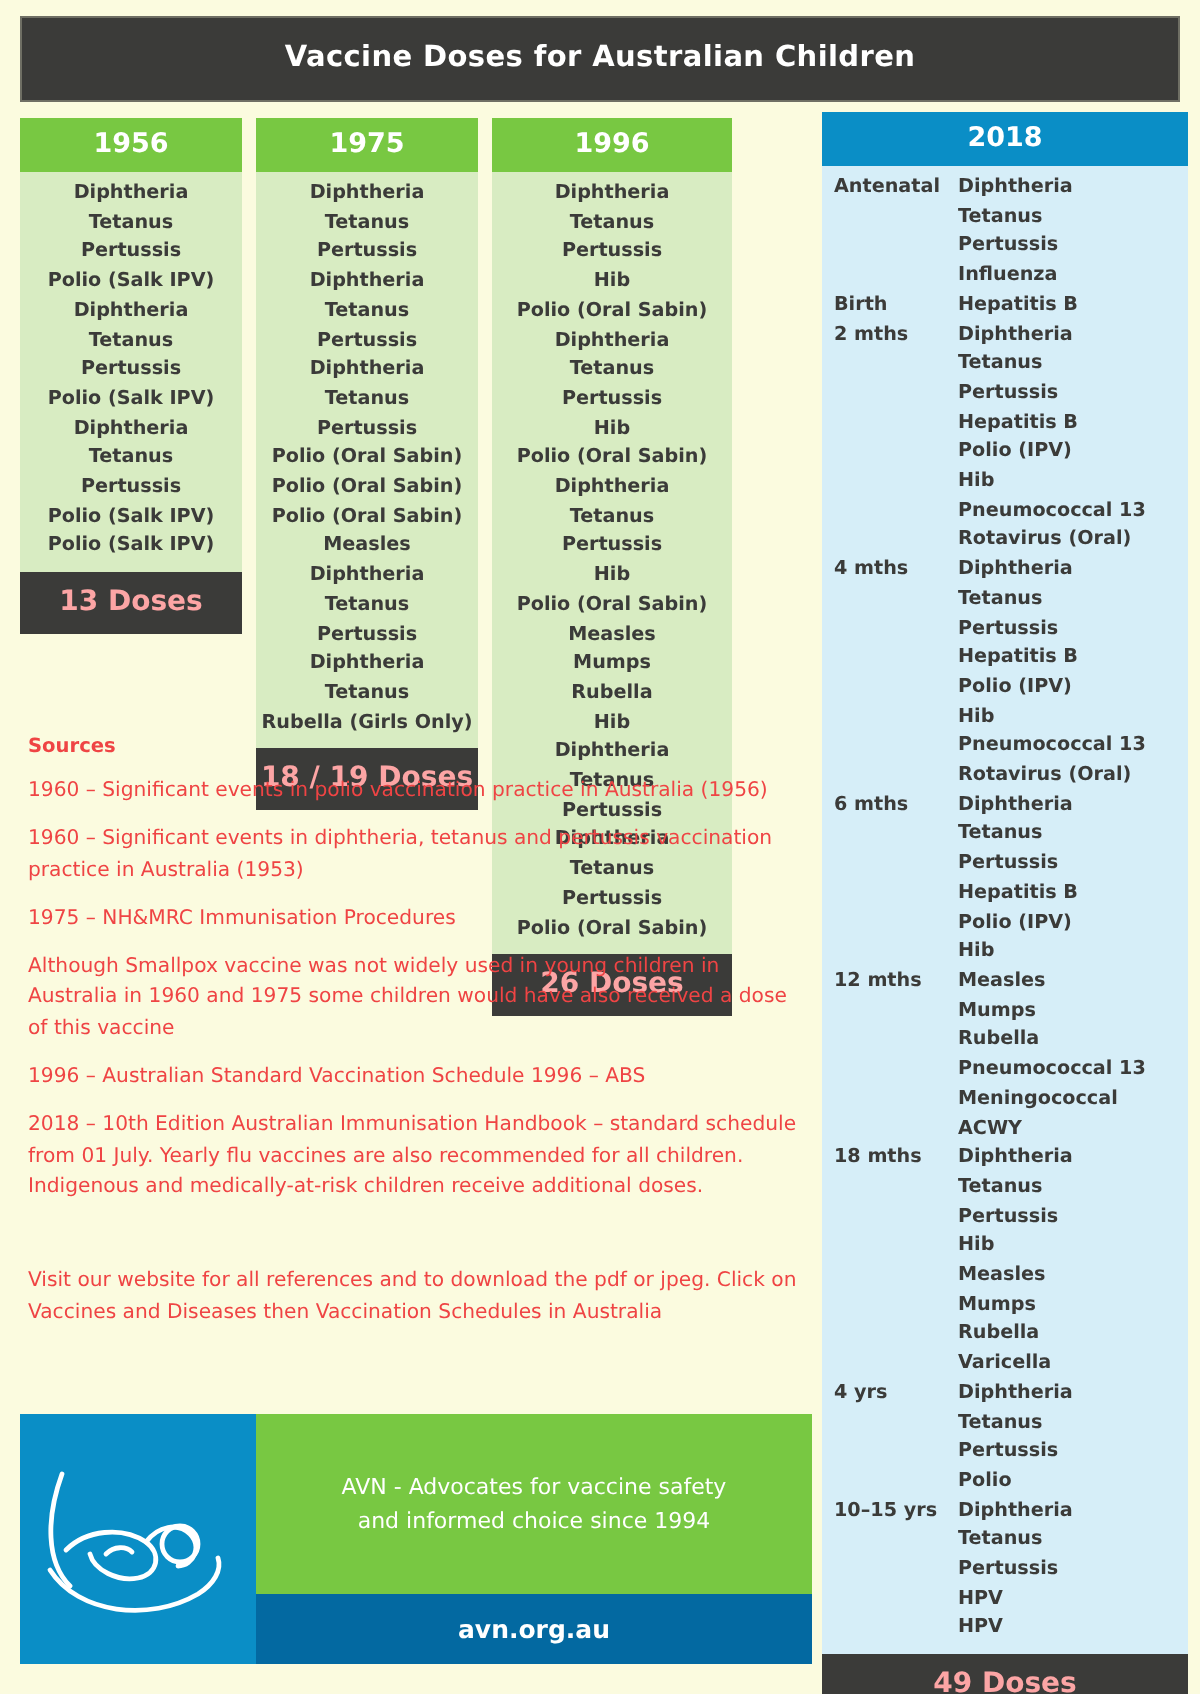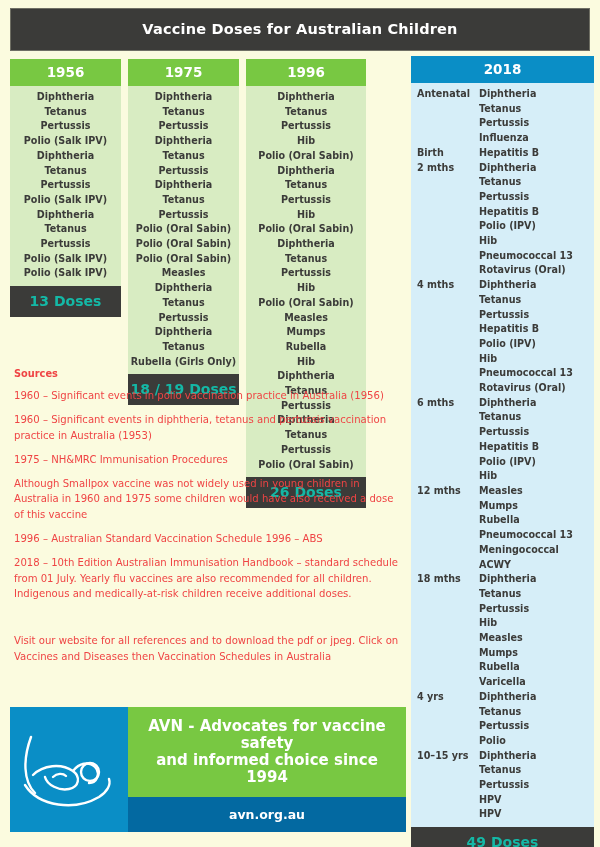--- a/index.html
+++ b/index.html
@@ -73,21 +73,21 @@
     color:#3b3b39;
   }
   .row2 .vax {
     font-size:9.6px;
     font-weight:bold;
     color:#3b3b39;
   }
 
   .doses-bar {
     background:#3b3b39;
-    color:#14b8a6;
+    color:#fca5a5;
     text-align:center;
     font-weight:bold;
     font-size:14px;
     padding:7px 0 8px 0;
   }
 
   
   .sources {
     position:absolute;
     left:14px;
@@ -122,22 +122,22 @@
     background:#0a8ec6;
     display:flex;
     align-items:center;
     justify-content:center;
     flex:0 0 118px;
   }
   .footer-right { flex:1; display:flex; flex-direction:column; }
   .tagline {
     background:#78c842;
     color:#ffffff;
-    font-weight:bold;
-    font-size:15px;
+    font-weight:normal;
+    font-size:11px;
     line-height:17px;
     text-align:center;
     height:90px;
     display:flex;
     flex-direction:column;
     align-items:center;
     justify-content:center;
     padding:0 8px;
   }
   .urlbar {

